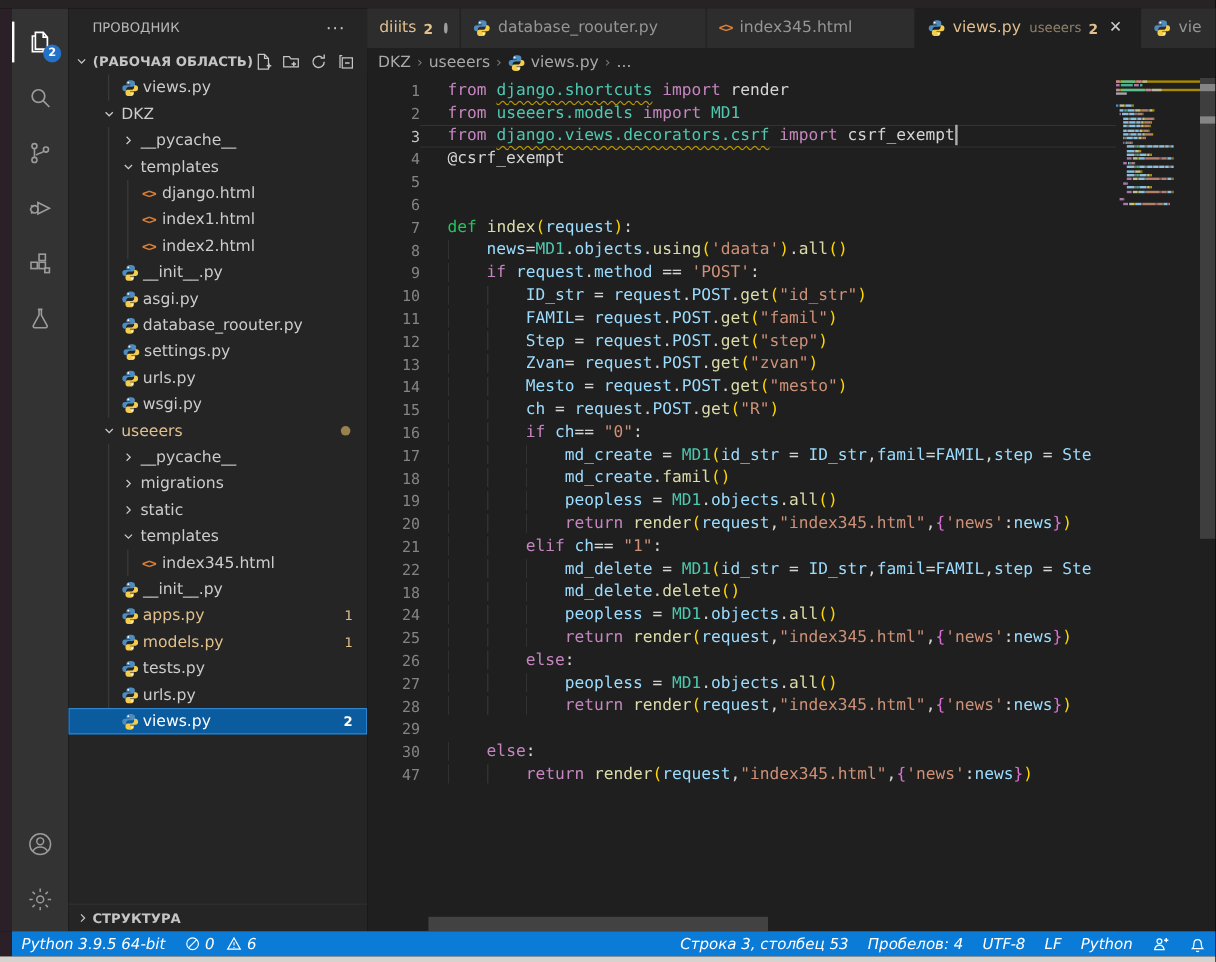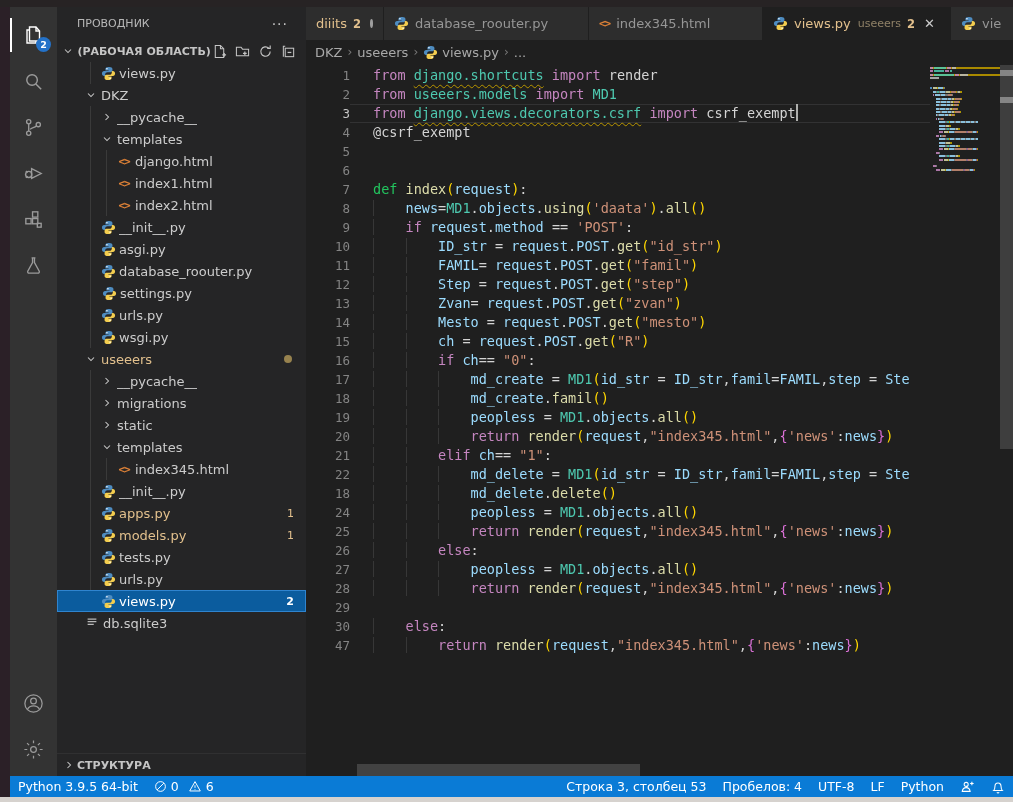--- a/index.html
+++ b/index.html
@@ -79,21 +79,21 @@
   .mm-row.warn{background:#a98a00;}
   .mm-seg{height:2px;flex:none;opacity:.85;}
   .vscroll{position:absolute;top:0;right:0;width:13px;bottom:0;}
   .vslider{position:absolute;top:1px;right:0;width:13px;height:384px;background:#3e3e3e;}
   .vmark{position:absolute;right:0;width:13px;height:6px;background:#9d9d9d;opacity:.75;}
   .hscroll{position:absolute;left:51px;bottom:0;width:283px;height:12px;background:#424242;}
   
   .statusrow{height:21px;flex:none;display:flex;}
   .status-strip{width:10px;background:#2b2027;flex:none;}
   .statusbar{flex:1;background:#0a7bd6;color:#ffffff;display:flex;align-items:center;font-size:12.5px;}
-  .st{display:flex;align-items:center;gap:4px;padding:0 8px;white-space:nowrap;}
+  .st{display:flex;align-items:center;gap:4px;padding:0 8px;white-space:nowrap;font-style:italic;}
   .st svg{display:block;}
   .st-right{margin-left:auto;display:flex;align-items:center;}
   .bottom-strip{height:5px;background:#d6d2ce;flex:none;}
 </style>
 </head>
 <body>
 
 <div class="window">
   <div class="top-strip"></div>
 
@@ -431,28 +431,20 @@
               <svg width="15" height="15" viewBox="0 0 16 16">
                 <path fill="#4e8cc0" d="M7.9 1C6 1 4.7 1.9 4.7 3.3v1.5h3.4v.5H3.3C1.9 5.3 1 6.4 1 8s.9 2.7 2.3 2.7h1.2V8.9c0-1.3 1.1-2.3 2.4-2.3h3.3c1.1 0 2-.9 2-2V3.3C12.2 1.9 10.9 1 9 1z"></path>
                 <circle fill="#fff" cx="6.3" cy="3" r=".8"></circle>
                 <path fill="#f3cd4f" d="M8.1 15c1.9 0 3.2-.9 3.2-2.3v-1.5H7.9v-.5h4.8c1.4 0 2.3-1.1 2.3-2.7s-.9-2.7-2.3-2.7h-1.2v1.8c0 1.3-1.1 2.3-2.4 2.3H5.8c-1.1 0-2 .9-2 2v1.3C3.8 14.1 5.1 15 7 15z"></path>
                 <circle fill="#fff" cx="9.7" cy="13" r=".8"></circle>
               </svg>
             </span>
             <span class="lbl">views.py</span>
             <span class="badge">2</span>
           </div>
-          <div class="trow" style="padding-left: 26px;">
-            <span class="ficon">
-              <svg width="14" height="14" viewBox="0 0 16 16" fill="none" stroke="#b8b8b8" stroke-width="1.3">
-                <path d="M3 3.5h10M3 6.5h10M3 9.5h7"></path>
-              </svg>
-            </span>
-            <span class="lbl">db.sqlite3</span>
-          </div>
         </div>
       <div class="sb-structure">
         <span class="chev" style="width:16px;display:flex;justify-content:center;">
           <svg width="12" height="12" viewBox="0 0 16 16">
               <polyline points="6,4 10,8 6,12" fill="none" stroke="#c5c5c5" stroke-width="1.4"></polyline>
             </svg>
         </span>
         <span>СТРУКТУРА</span>
       </div>
     </div>

